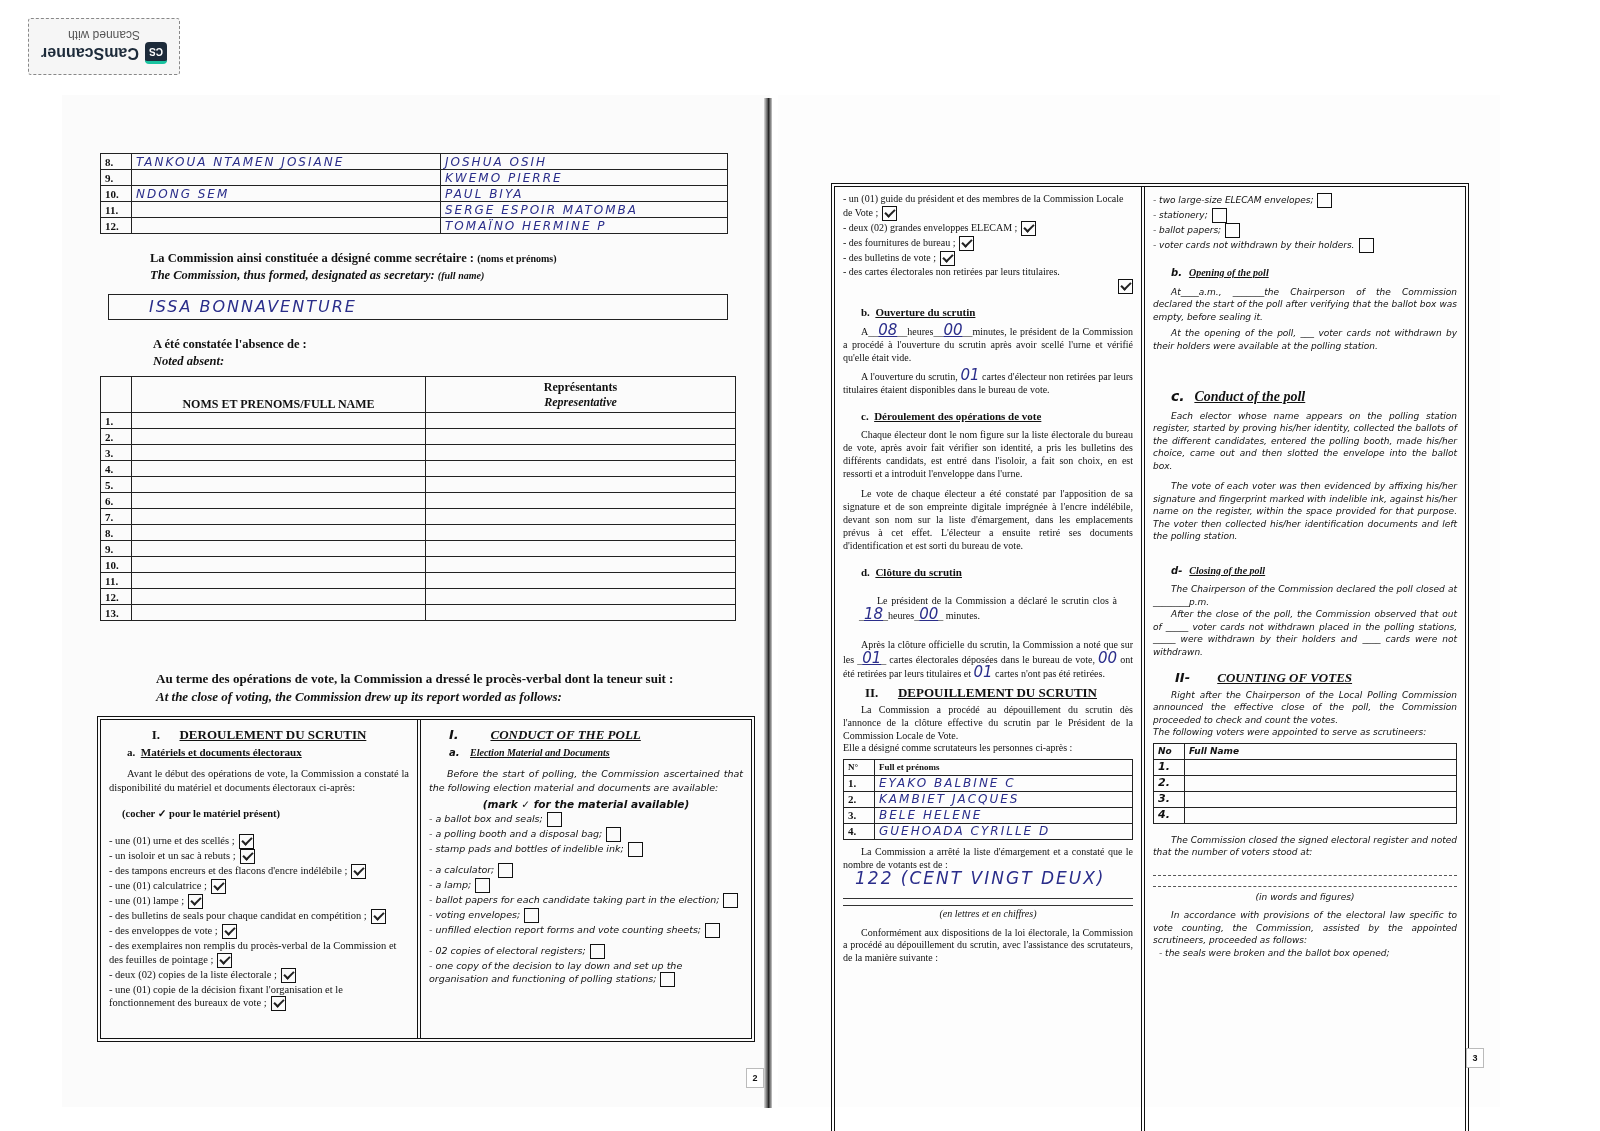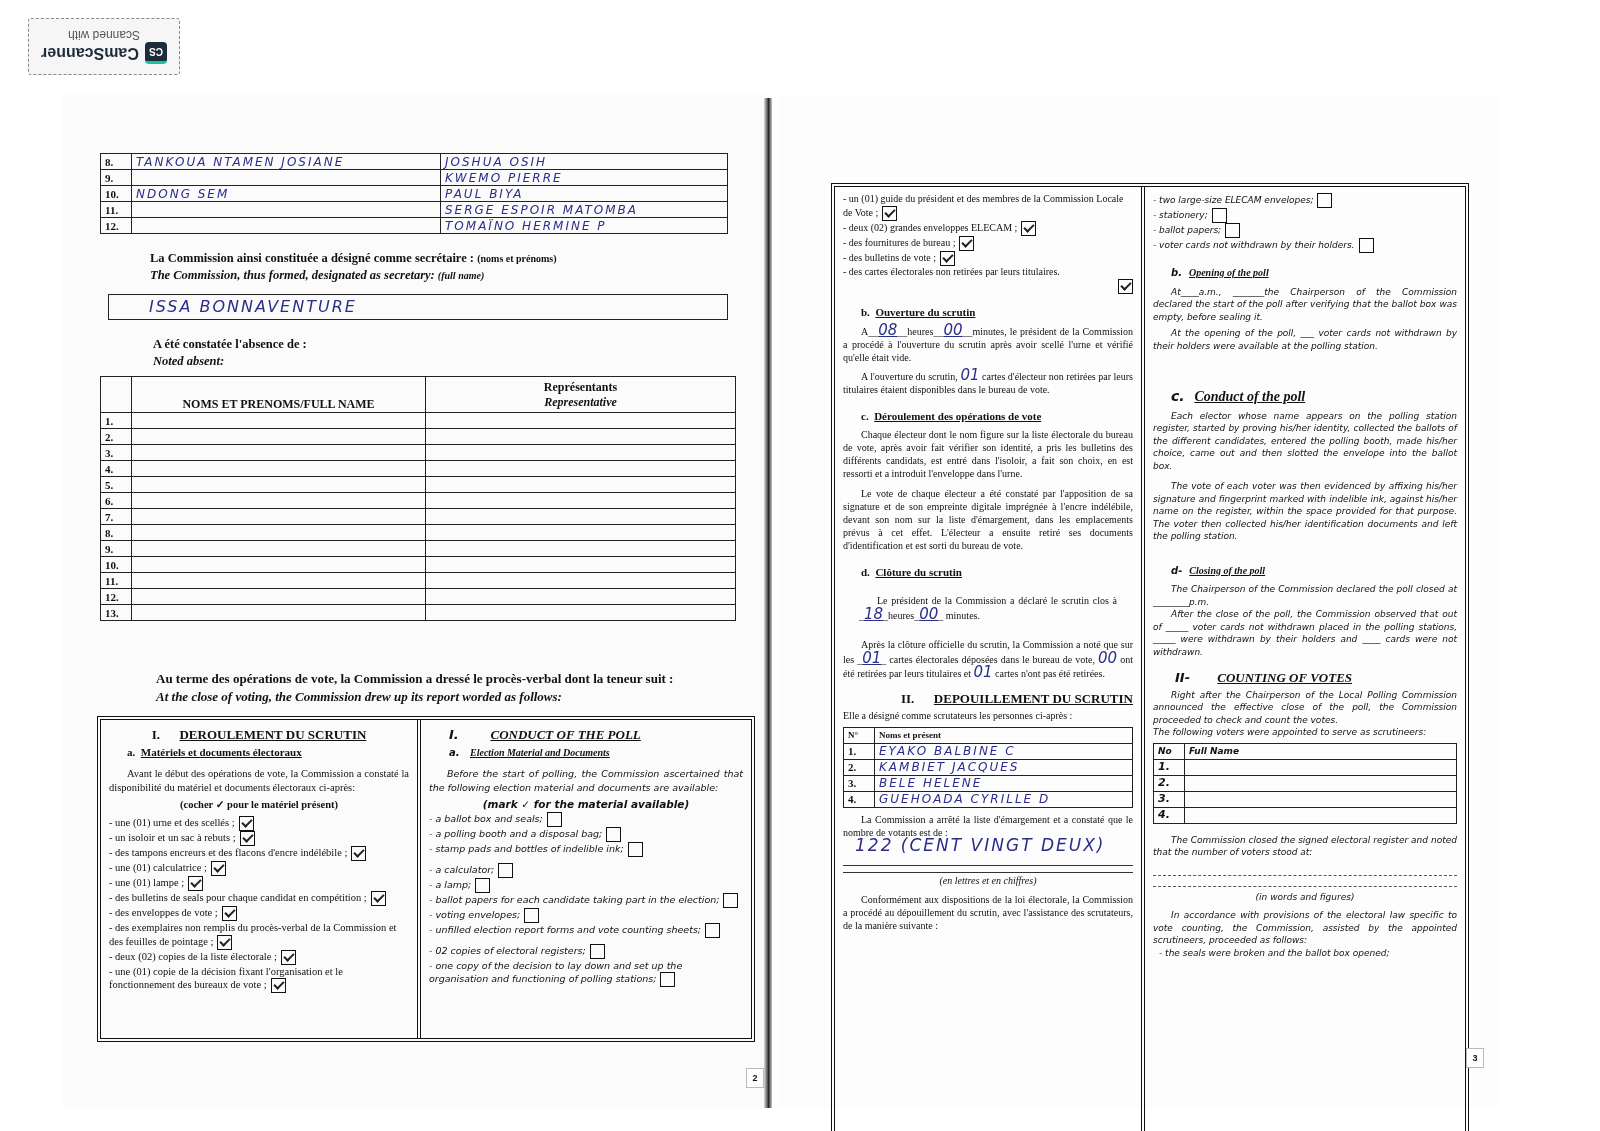--- a/index.html
+++ b/index.html
@@ -175,21 +175,21 @@
 <div class="abs serif" style="left:156px;top:670px;font-size:13px;line-height:18px;">
   <div class="b">Au terme des opérations de vote, la Commission a dressé le procès-verbal dont la teneur suit :</div>
   <div class="b i">At the close of voting, the Commission drew up its report worded as follows:</div>
 </div>
 
 <div class="abs frame" style="left:97px;top:716px;width:658px;height:326px;display:flex;">
   <div class="col serif" style="width:320px;border-right:4px double #111;">
     <div class="sec-h"><span>I.</span>&nbsp;&nbsp;&nbsp;&nbsp;&nbsp;&nbsp;<span class="u">DEROULEMENT DU SCRUTIN</span></div>
     <div class="sub-h" style="margin:2px 0 8px 18px"><span>a.</span>&nbsp;&nbsp;<span class="u">Matériels et documents électoraux</span></div>
     <p class="ind b" style="font-weight:normal">Avant le début des opérations de vote, la Commission a constaté la disponibilité du matériel et documents électoraux ci-après:</p>
-    <p class="b" style="text-align:center;margin:4px">(cocher ✓ pour le matériel présent)</p>
+    <p class="b" style="text-align:left;margin:13px">(cocher ✓ pour le matériel présent)</p>
     <div class="item"><span>- une (01) urne et des scellés ;</span><span class="box checked"></span></div>
     <div class="item"><span>- un isoloir et un sac à rebuts ;</span><span class="box checked"></span></div>
     <div class="item"><span>- des tampons encreurs et des flacons d'encre indélébile ;</span><span class="box checked"></span></div>
     <div class="item"><span>- une (01) calculatrice ;</span><span class="box checked"></span></div>
     <div class="item"><span>- une (01) lampe ;</span><span class="box checked"></span></div>
     <div class="item"><span>- des bulletins de seals pour chaque candidat en compétition ;</span><span class="box checked"></span></div>
     <div class="item"><span>- des enveloppes de vote ;</span><span class="box checked"></span></div>
     <div class="item"><span>- des exemplaires non remplis du procès-verbal de la Commission et des feuilles de pointage ;</span><span class="box checked"></span></div>
     <div class="item"><span>- deux (02) copies de la liste électorale ;</span><span class="box checked"></span></div>
     <div class="item"><span>- une (01) copie de la décision fixant l'organisation et le fonctionnement des bureaux de vote ;</span><span class="box checked"></span></div>
@@ -227,27 +227,28 @@
     <p class="ind"><span>A l'ouverture du scrutin,</span> <span class="fill">01</span> <span>cartes d'électeur non retirées par leurs titulaires étaient disponibles dans le bureau de vote.</span></p>
 
     <div class="sub-h" style="margin-top:14px"><span>c.</span>&nbsp;&nbsp;<span class="u">Déroulement des opérations de vote</span></div>
     <p class="ind">Chaque électeur dont le nom figure sur la liste électorale du bureau de vote, après avoir fait vérifier son identité, a pris les bulletins des différents candidats, est entré dans l'isoloir, a fait son choix, en est ressorti et a introduit l'enveloppe dans l'urne.</p>
     <p class="ind" style="margin-top:8px">Le vote de chaque électeur a été constaté par l'apposition de sa signature et de son empreinte digitale imprégnée à l'encre indélébile, devant son nom sur la liste d'émargement, dans les emplacements prévus à cet effet. L'électeur a ensuite retiré ses documents d'identification et est sorti du bureau de vote.</p>
 
     <div class="sub-h" style="margin-top:14px"><span>d.</span>&nbsp;&nbsp;<span class="u">Clôture du scrutin</span></div>
     <p class="ind" style="margin:16px"><span>Le président de la Commission a déclaré le scrutin clos à</span> _<span class="fill u">18</span>_<span>heures</span>_<span class="fill u">00</span>_ <span>minutes.</span></p>
     <p class="ind"><span>Après la clôture officielle du scrutin, la Commission a noté que sur les</span> _<span class="fill u">01</span>_ <span>cartes électorales déposées dans le bureau de vote,</span> <span class="fill">00</span> <span>ont été retirées par leurs titulaires et</span> <span class="fill">01</span> <span>cartes n'ont pas été retirées.</span></p>
 
-    <div class="sec-h" style="text-align:right;padding-left:22px;margin-top:12px"><span>II.</span>&nbsp;&nbsp;&nbsp;&nbsp;&nbsp;&nbsp;<span class="u">DEPOUILLEMENT DU SCRUTIN</span></div>
+    <div class="sec-h" style="text-align:left;padding-left:22px;margin-top:6px"><span>II.</span>&nbsp;&nbsp;&nbsp;&nbsp;&nbsp;&nbsp;<span class="u">DEPOUILLEMENT DU SCRUTIN</span></div>
+    <p class="ind" style="margin:0">La Commission a procédé au dépouillement du scrutin dès l'annonce de la clôture effective du scrutin par le Président de la Commission Locale de Vote.</p>
     <p style="margin:0 0 4px 0">Elle a désigné comme scrutateurs les personnes ci-après :</p>
     <table style="width:100%;">
       <tbody>
           <tr>
             <th class="num" style="font-size:9px;text-align:left">N°</th>
-            <th style="font-size:9px;text-align:left">Noms et présent</th>
+            <th style="font-size:9px;text-align:left">Full et prénoms</th>
           </tr>
       <tr>
             <td class="num">1.</td>
             <td class="hand">EYAKO BALBINE C</td>
           </tr>
       <tr>
             <td class="num">2.</td>
             <td class="hand">KAMBIET JACQUES</td>
           </tr>
       <tr>

